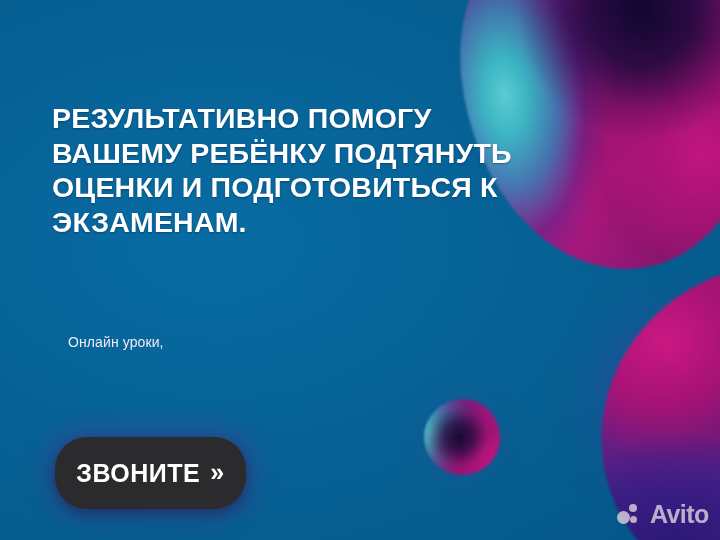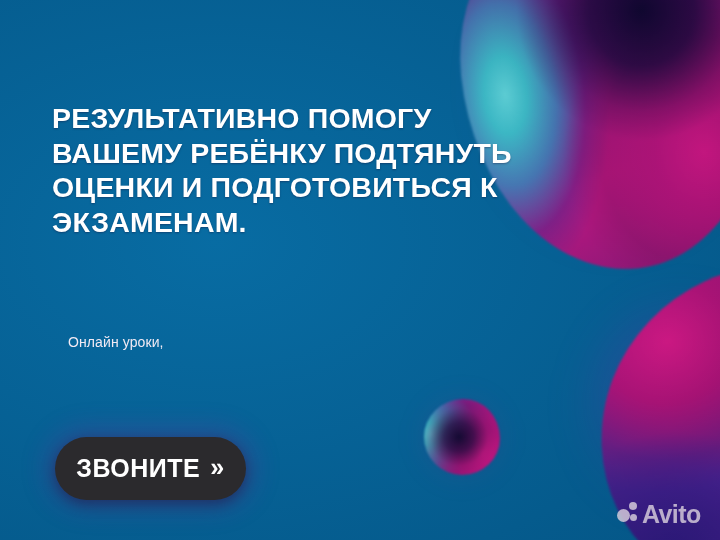--- a/index.html
+++ b/index.html
@@ -145,21 +145,21 @@
     font-weight: 400;
     letter-spacing: 0.1px;
   }
   .subtitle .sub-line { display: block; white-space: nowrap; }
 
   .cta-button {
     position: absolute;
     left: 55px;
     top: 437px;
     width: 191px;
-    height: 63px;
+    height: 72px;
     border: none;
     border-radius: 32px;
     background: #2b2a2d;
     color: #ffffff;
     font-family: inherit;
     font-size: 25px;
     font-weight: 700;
     letter-spacing: 0.5px;
     text-transform: uppercase;
     display: flex;
@@ -178,22 +178,22 @@
     font-weight: 700;
     transform: translateY(-1px);
   }
 
   
   .watermark {
     position: absolute;
     left: 617px;
     top: 502px;
     display: flex;
-    align-items: flex-start;
-    gap: 4px;
+    align-items: center;
+    gap: 12px;
     opacity: 0.82;
   }
   .avito-dots {
     position: relative;
     width: 21px;
     height: 21px;
     flex: none;
   }
   .avito-dots i {
     position: absolute;

